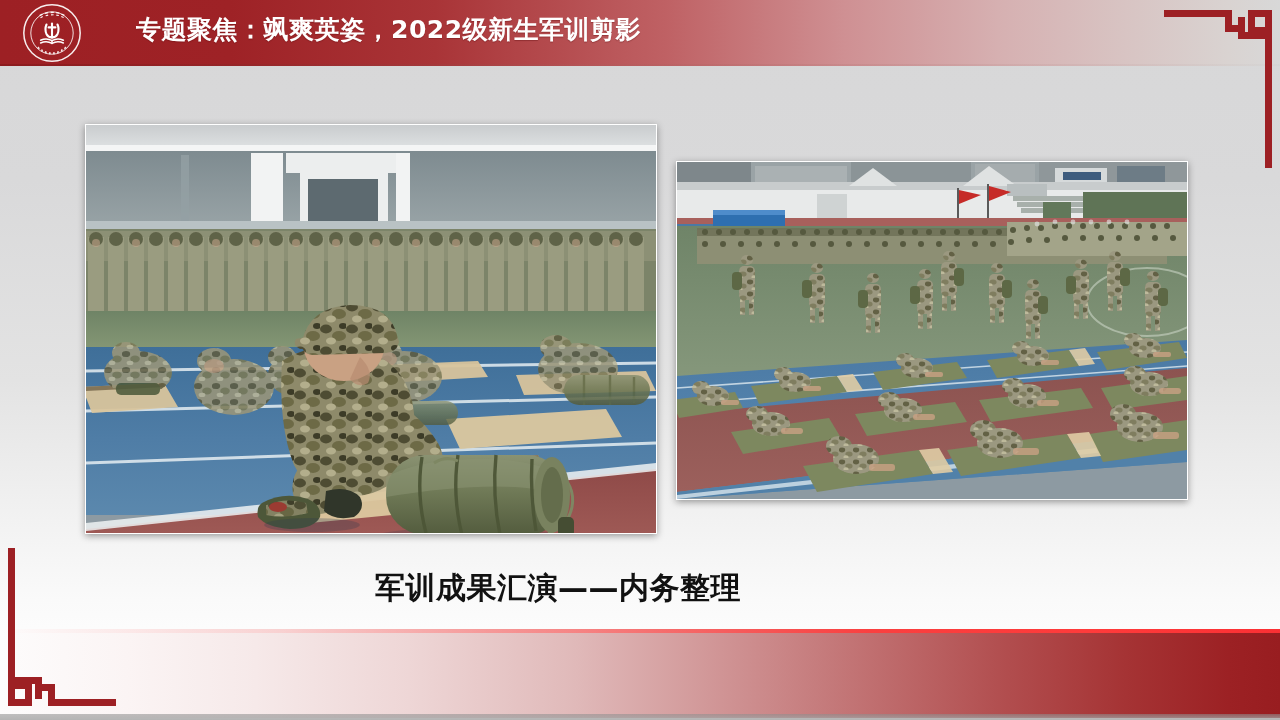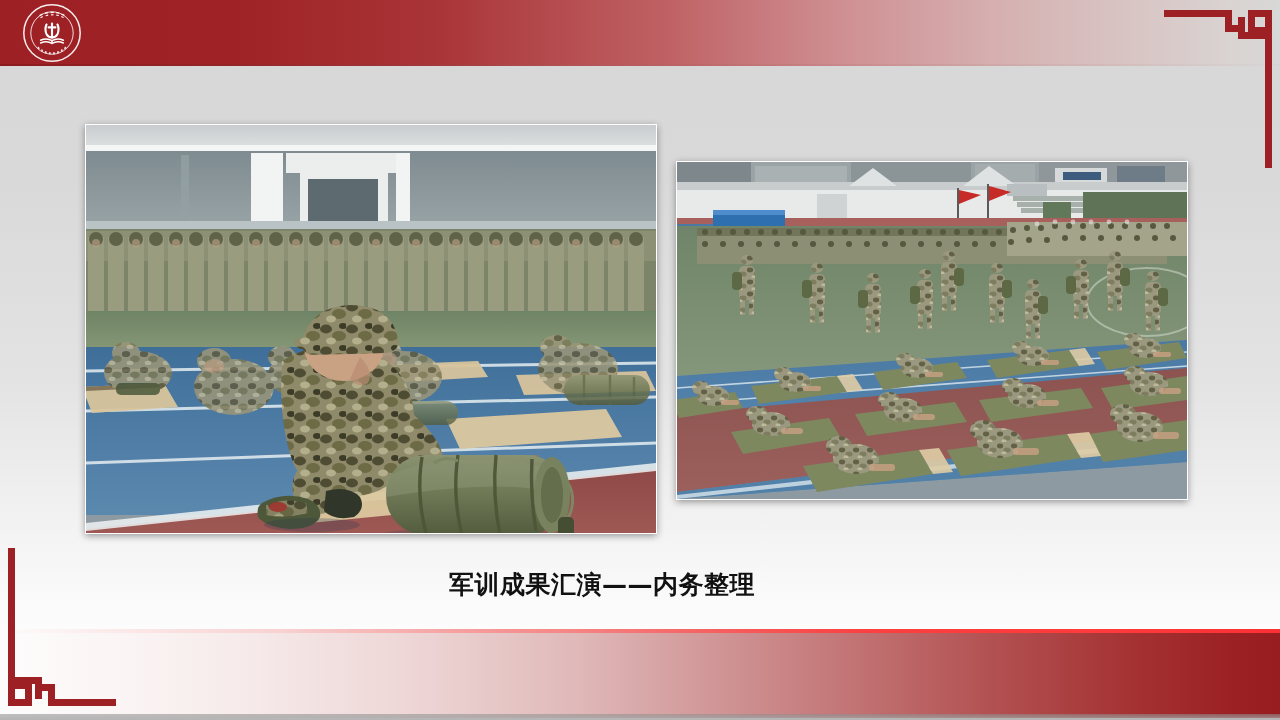--- a/index.html
+++ b/index.html
@@ -108,26 +108,25 @@
     overflow: hidden;
   }
 
   
   .caption {
     position: absolute;
     left: 0;
     top: 568px;
     width: 1116px;
     text-align: center;
-    font-size: 25px;
+    font-size: 30px;
     font-weight: bold;
     color: #111111;
     font-family: "DejaVu Sans", "Liberation Sans", sans-serif;
     letter-spacing: 0.5px;
-    margin-left: 44px;
   }
 
   
   .footer-band {
     position: absolute;
     left: 0;
     top: 629px;
     width: 1280px;
     height: 89px;
     background: linear-gradient(90deg,
@@ -210,20 +209,21 @@
         <rect x="23.2" y="48.2" width="1.5" height="2.3" transform="rotate(-192 23.9 49.3)"></rect>
         <rect x="27.2" y="49.2" width="1.5" height="2.3" transform="rotate(-184 27.9 50.3)"></rect>
         <rect x="31.3" y="49.2" width="1.5" height="2.3" transform="rotate(-176 32 50.3)"></rect>
         <rect x="35.3" y="48.2" width="1.5" height="2.3" transform="rotate(-168 36 49.3)"></rect>
         <rect x="39.1" y="46.4" width="1.5" height="2.3" transform="rotate(-158 39.8 47.5)"></rect>
         <rect x="42.5" y="43.9" width="1.5" height="2.3" transform="rotate(-146 43.2 45)"></rect>
       </g>
     </svg>
   </div>
 
+  <div class="header-title">专题聚焦：飒爽英姿，2022级新生军训剪影</div>
 
   <div class="ornament ornament-tr">
     <svg width="116" height="168" viewBox="0 0 116 168">
       <g fill="#9d2024">
 
         <rect x="0" y="10" width="68" height="7"></rect>
 
         <rect x="61" y="10" width="7" height="22"></rect>
         <rect x="61" y="25" width="20" height="7"></rect>
 

